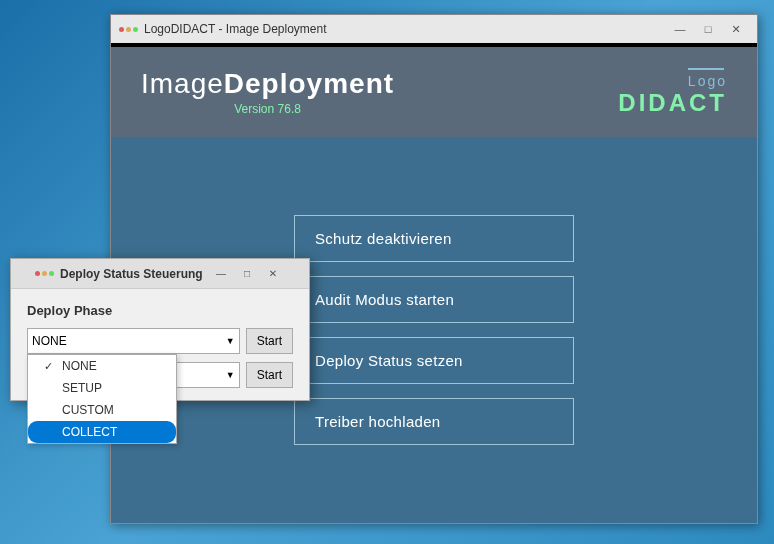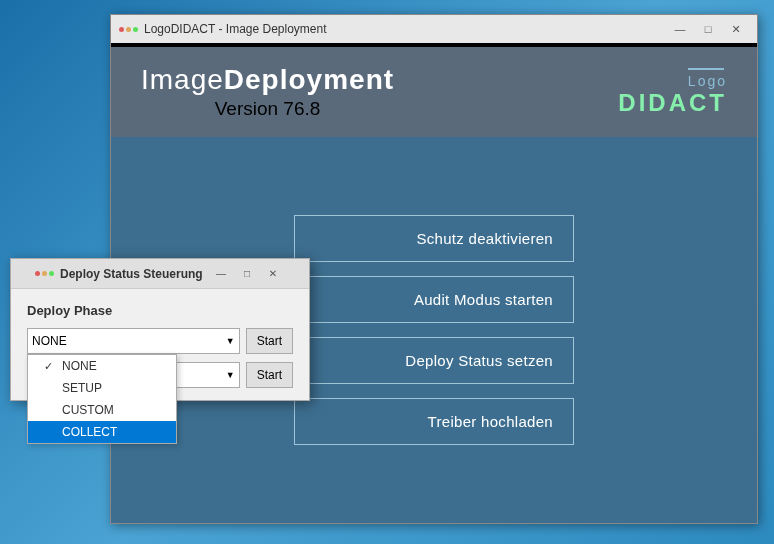--- a/index.html
+++ b/index.html
@@ -105,22 +105,22 @@
       font-size: 28px;
       color: white;
       font-weight: 300;
       letter-spacing: 1px;
     }
     .app-title-main strong {
       font-weight: 700;
     }
 
     .app-title-version {
-      font-size: 19px;
-      color: #000000;
+      font-size: 12px;
+      color: #86efac;
       margin-top: 2px;
     }
 
     
     .logo-didact {
       display: flex;
       flex-direction: column;
       align-items: flex-end;
       color: white;
     }
@@ -142,21 +142,21 @@
       width: 280px;
     }
 
     .main-btn {
       background: transparent;
       border: 1.5px solid #a0c4d8;
       color: white;
       font-size: 15px;
       padding: 14px 20px;
       cursor: pointer;
-      text-align: right;
+      text-align: left;
       letter-spacing: 0.3px;
     }
 
     
     .dialog {
       position: absolute;
       top: 258px;
       left: 10px;
       width: 300px;
       background: #f0f0f0;
@@ -265,20 +265,21 @@
       color: #333;
       cursor: pointer;
       display: flex;
       align-items: center;
       gap: 6px;
     }
     .dropdown-item.selected { font-weight: 500; }
     .dropdown-item.highlighted {
       background: #0078d4;
       color: white;
+      border-radius: 9px;
     }
 
     .check-mark {
       width: 12px;
       font-size: 11px;
       color: #333;
     }
 
     
     .section2 {

